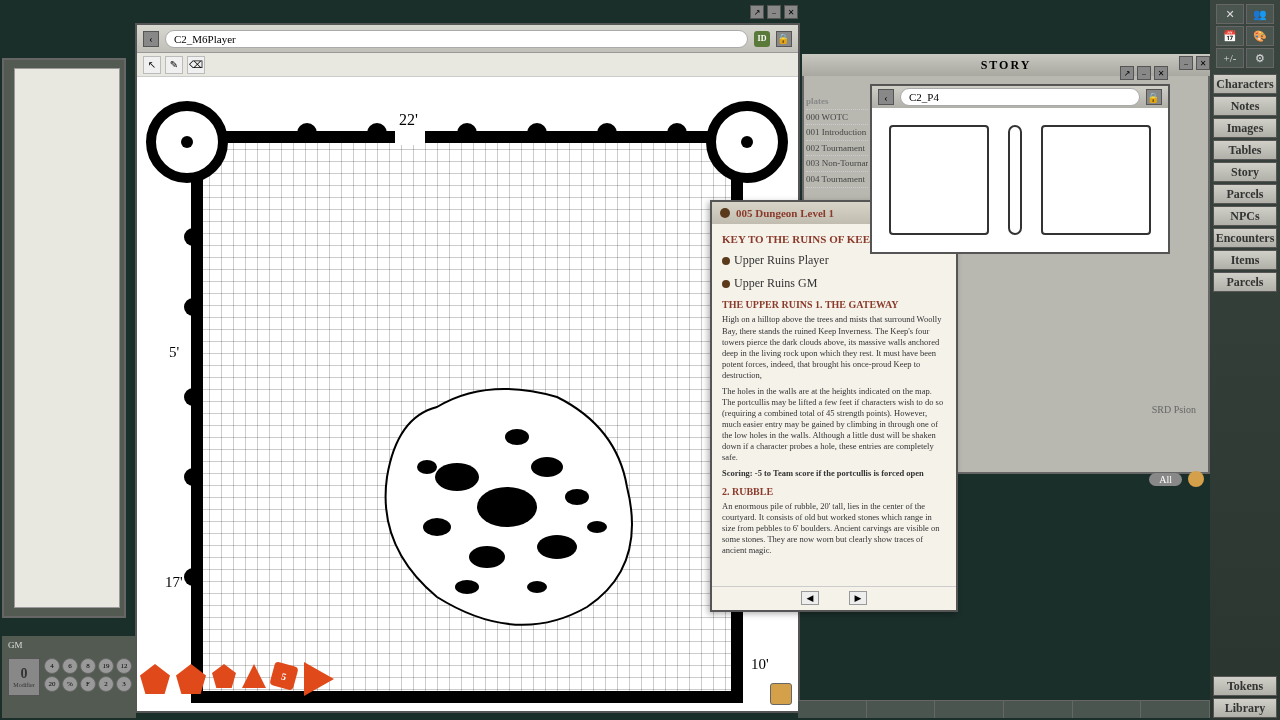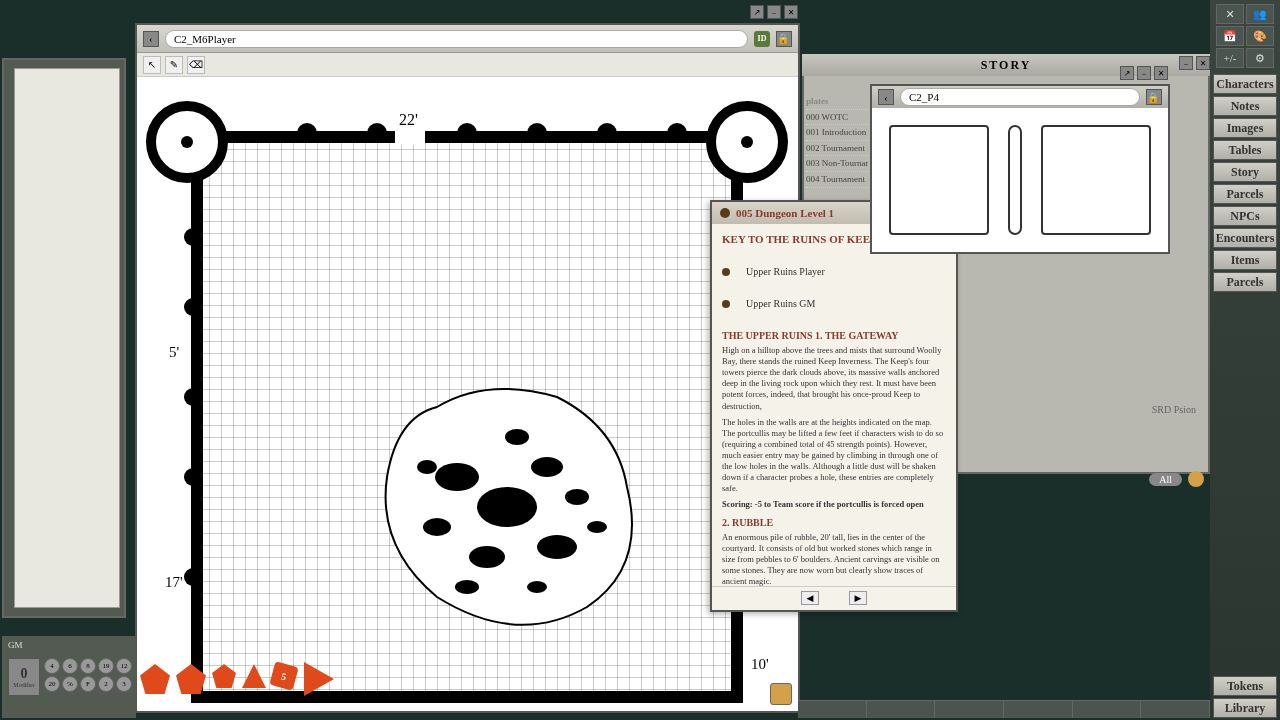--- a/index.html
+++ b/index.html
@@ -37,21 +37,21 @@
 .frame-box { border:2px solid #333; border-radius:4px; }
 
 .article-window { position:absolute; left:710px; top:200px; width:248px; height:412px; background:#f5f2ea; border:2px solid #555; z-index:5; box-shadow: -2px 2px 6px rgba(0,0,0,0.3); }
 .article-titlebar { height:22px; background: linear-gradient(180deg,#d8d4c8,#c0bcb0); display:flex; align-items:center; padding:0 8px; gap:6px; }
 .article-title { font-size:11px; color:#8a3a2a; font-weight:bold; }
 .pin-dot { width:10px; height:10px; background:#5a3a1a; border-radius:50%; }
 .article-body { padding:8px 10px; font-size:9px; line-height:1.3; color:#333; overflow:hidden; height:calc(100% - 46px); }
 .article-body h2 { color:#8a3a2a; font-size:11px; margin-bottom:4px; }
 .article-body h3 { color:#8a3a2a; font-size:10px; margin:6px 0 3px; }
 .article-body p { margin-bottom:5px; font-size:8.5px; }
-.link-row { display:flex; align-items:center; gap:16px; margin:19px 0; font-size:10px; }
+.link-row { display:flex; align-items:center; gap:4px; margin:7px 0; font-size:12px; }
 .link-dot { width:8px; height:8px; background:#5a3a1a; border-radius:50%; }
 .article-nav { height:22px; display:flex; justify-content:center; gap:30px; align-items:center; border-top:1px solid #ccc; }
 .nav-arrow { width:18px; height:14px; border:1px solid #999; background:#eee; font-size:9px; display:flex; align-items:center; justify-content:center; cursor:pointer; }
 
 .left-panel { position:absolute; left:2px; top:58px; width:124px; height:560px; background:#525a52; border:2px solid #666; }
 .left-inner { position:absolute; left:10px; top:8px; width:106px; height:540px; background:#e8e8e0; border:1px solid #999; }
 
 .gm-bar { position:absolute; left:2px; top:636px; width:134px; height:82px; background:#525a52; }
 .gm-label { position:absolute; left:8px; top:640px; font-size:9px; color:#ddd; }
 .mod-box { position:absolute; left:8px; top:658px; width:32px; height:38px; background:#888; border:1px solid #555; display:flex; flex-direction:column; align-items:center; justify-content:center; font-size:10px; color:#333; }

